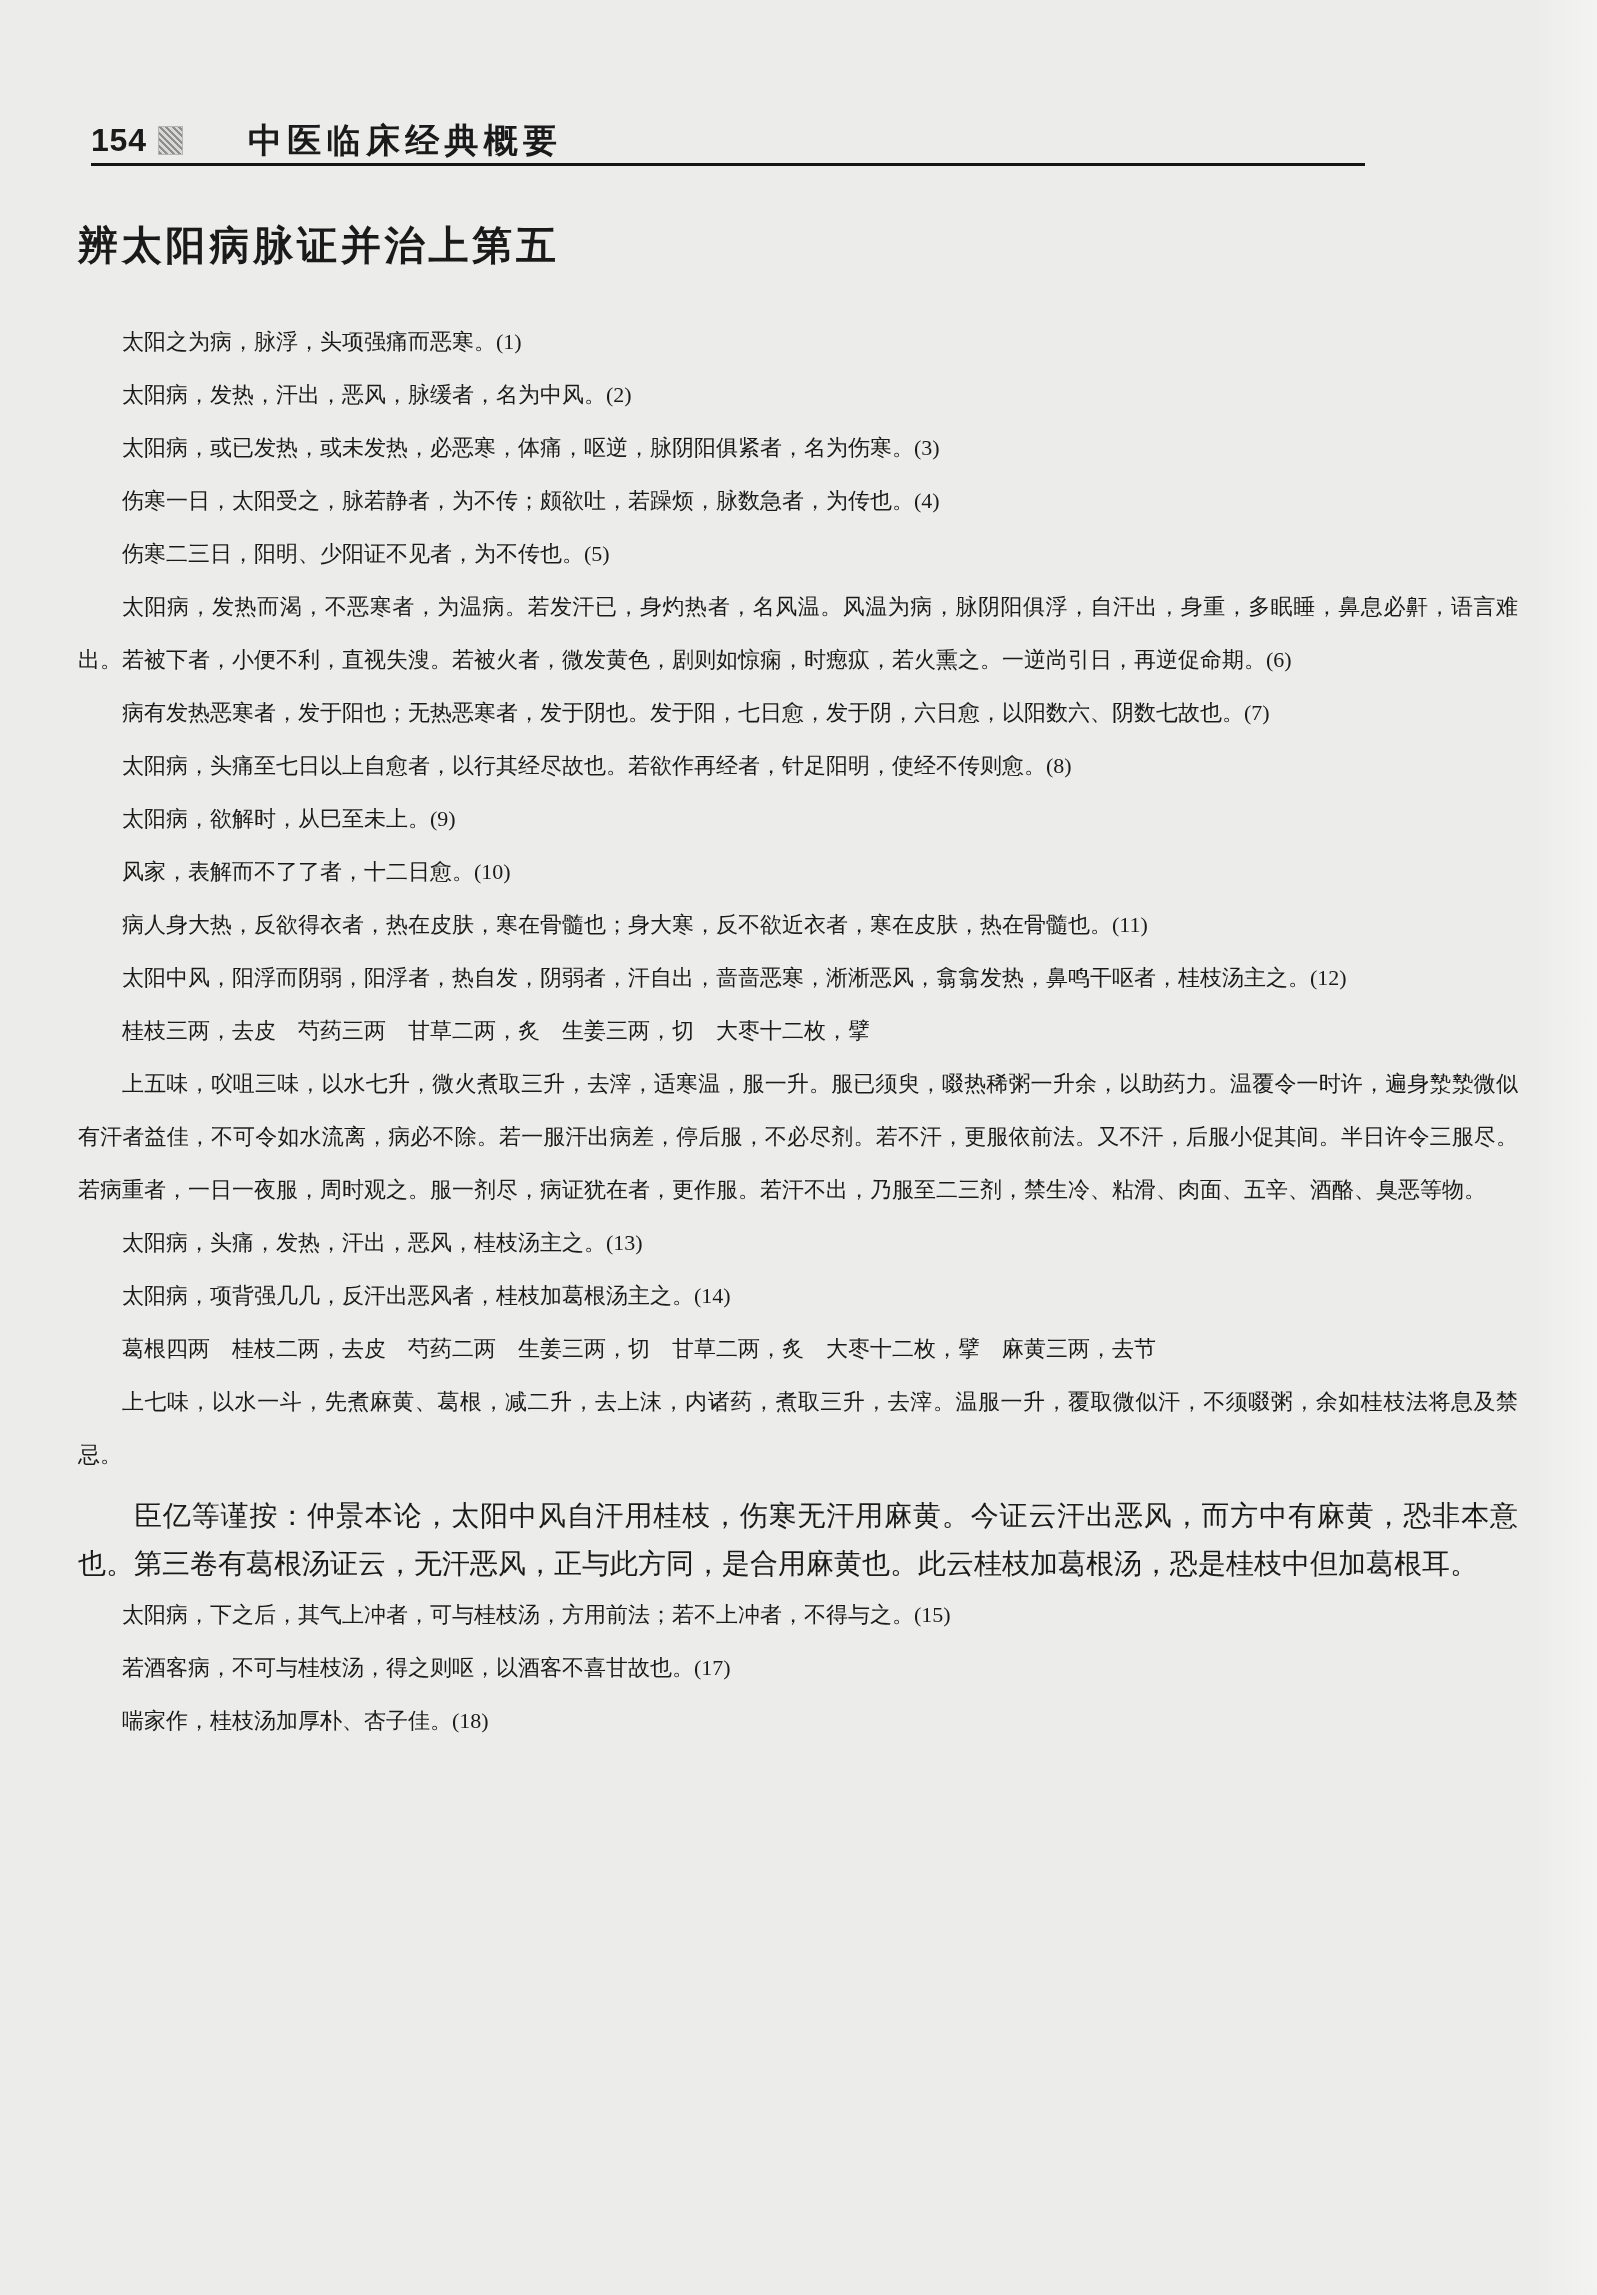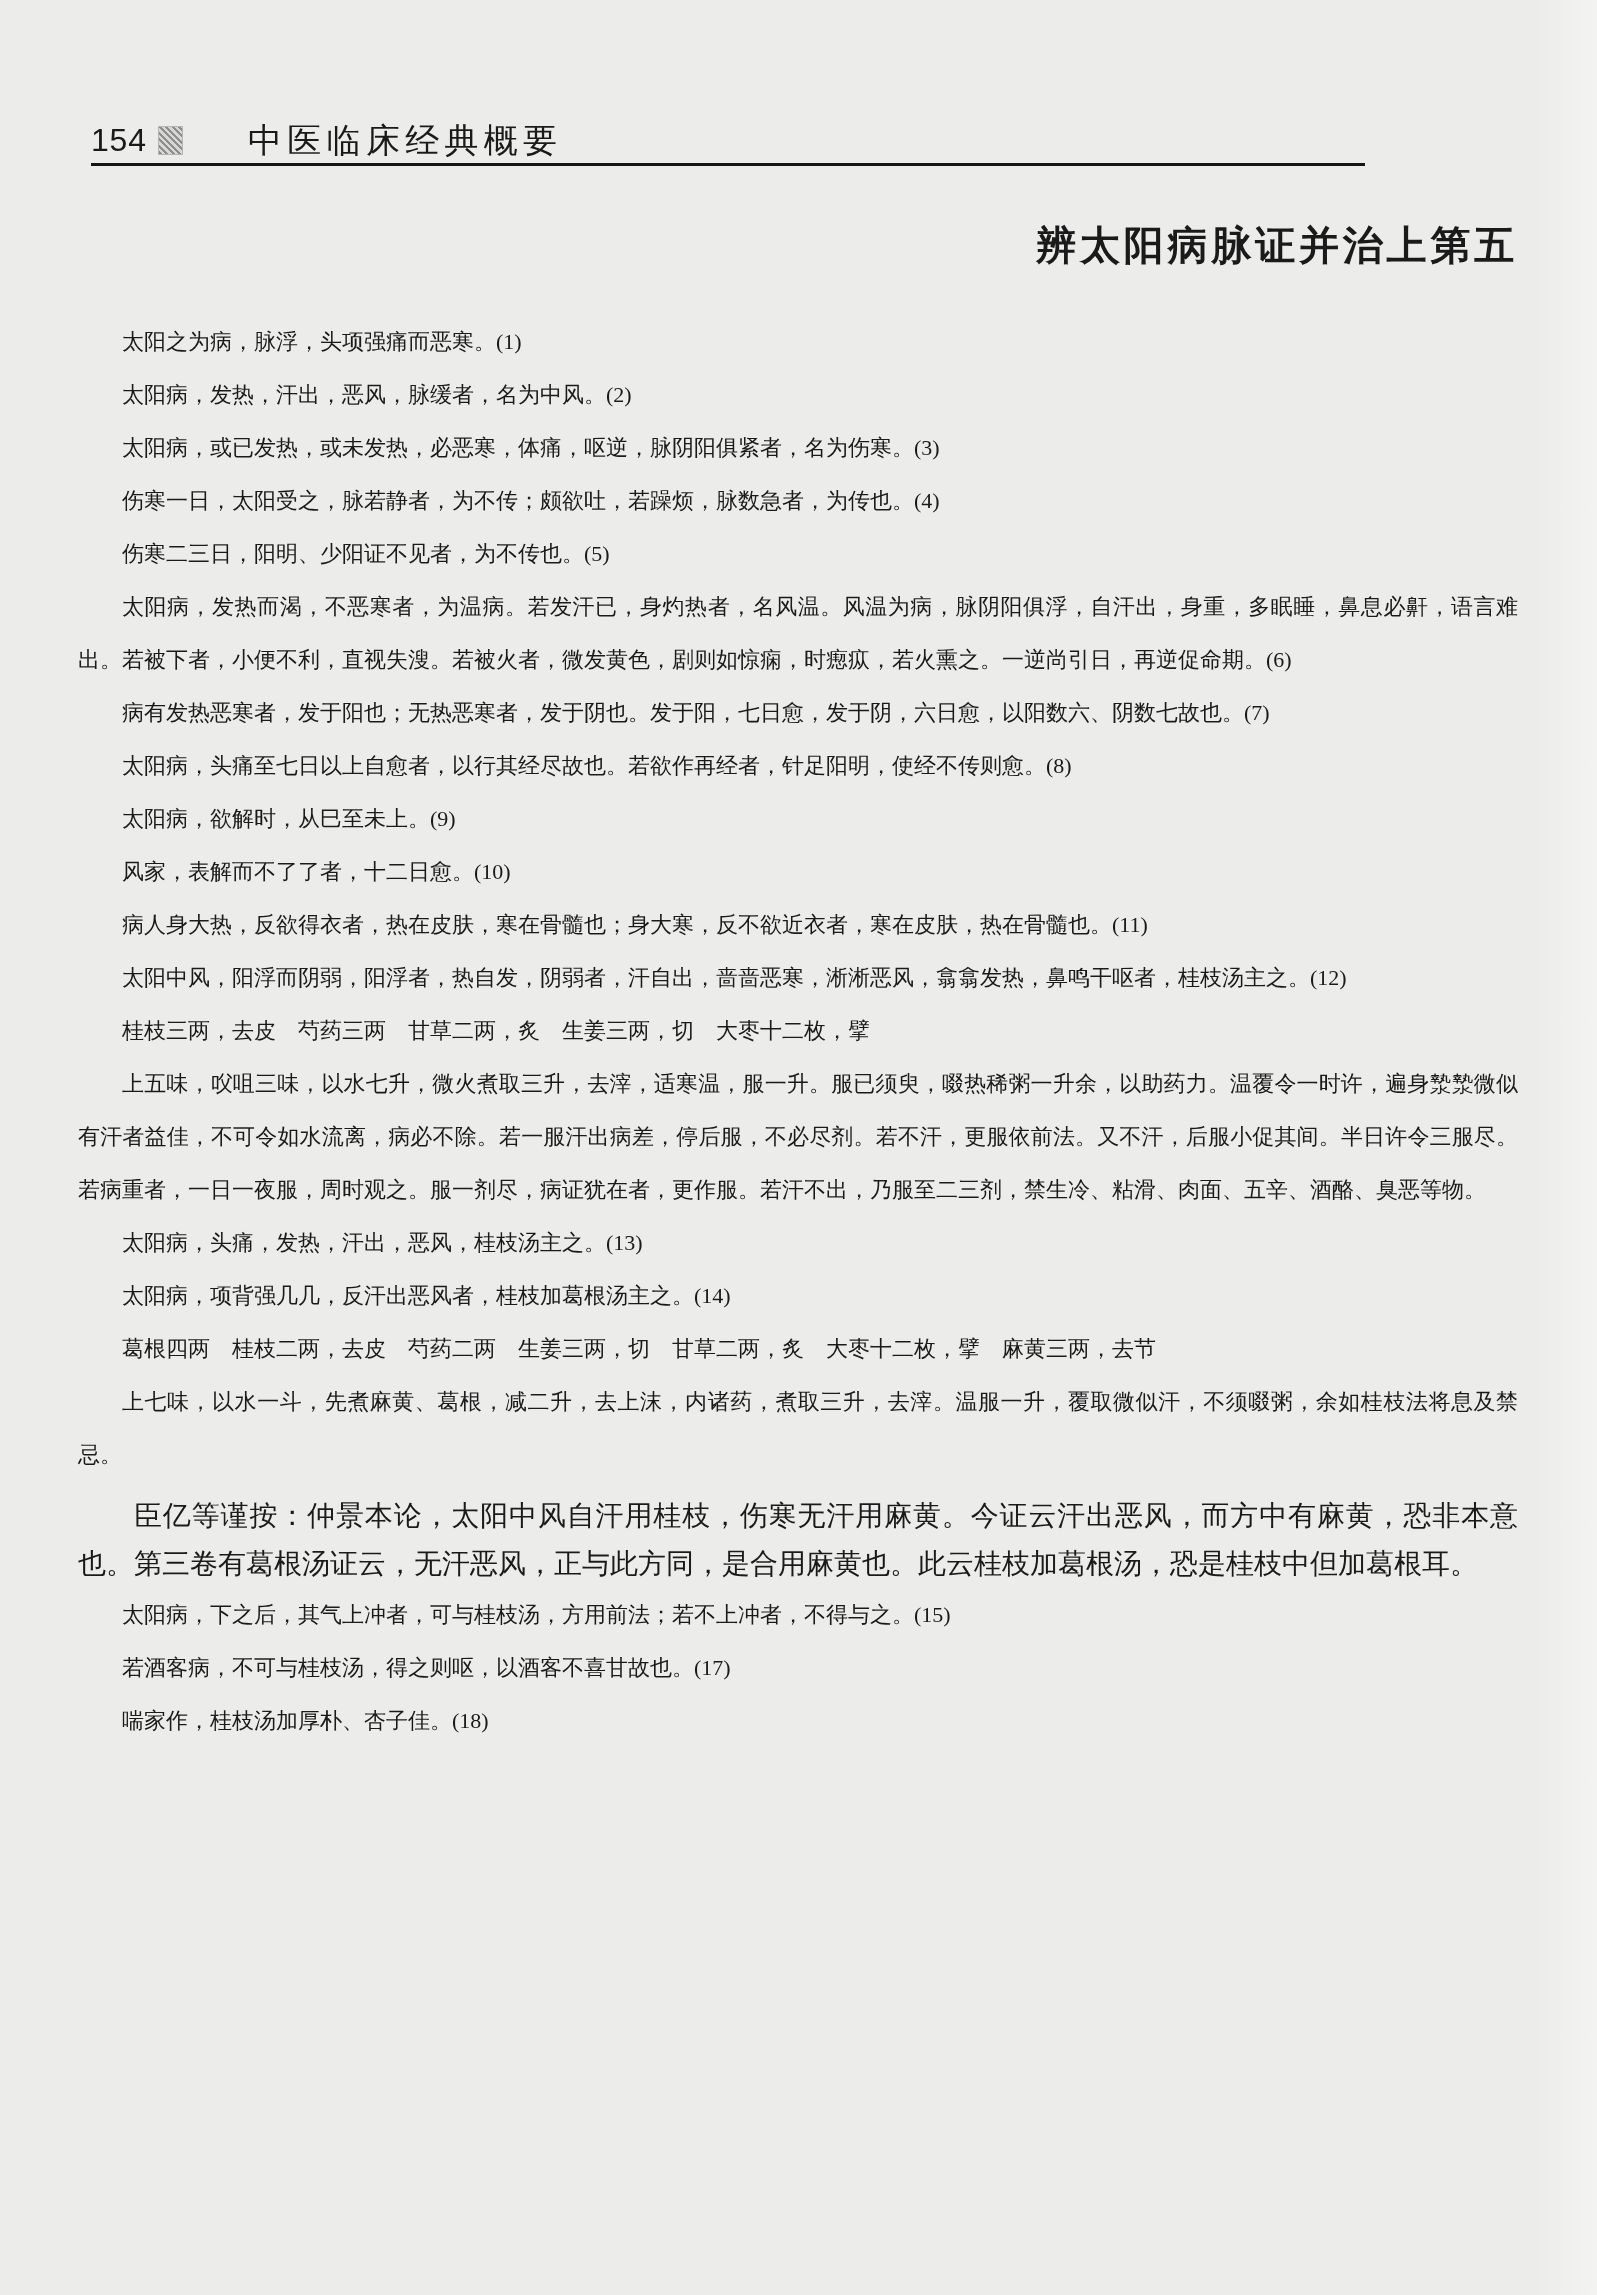--- a/index.html
+++ b/index.html
@@ -10,40 +10,40 @@
     color:#1a1a1a;
     -webkit-font-smoothing:antialiased;
   }
   .page{position:relative;width:1597px;height:2295px;overflow:hidden;}
 
   
   .header{
     position:absolute;left:91px;top:120px;width:1414px;height:41px;
     display:flex;align-items:center;
     font-family:"Liberation Sans","DejaVu Sans",sans-serif;
-    font-weight:normal;
+    font-weight:bold;
   }
   .page-num{font-size:32px;letter-spacing:0.8px;}
   .marker{
     width:23px;height:27.4px;margin-left:12.2px;
     background:
       repeating-linear-gradient(45deg,#8e8e8e 0 2.3px,#d8d8d6 2.3px 4.6px);
     outline:0.8px solid #b5b5b3;
   }
   .book-title{font-size:34px;margin-left:66px;letter-spacing:5.3px;}
   .header-rule{
     position:absolute;left:91px;top:163px;width:1274px;height:3px;
     background:#151515;
   }
 
   
   .content{position:absolute;left:78px;top:219px;width:1440px;}
   .chapter-title{
     font-size:40px;line-height:53px;font-weight:bold;
-    text-align:right;letter-spacing:3.8px;
+    text-align:left;letter-spacing:3.8px;
     margin:0 0 43px 0;
   }
   .content p{
     margin:0;
     font-size:22px;line-height:53px;
     text-align:justify;text-justify:inter-ideograph;
     text-indent:2em;
     word-break:break-all;overflow-wrap:anywhere;
   }
   .content p.note{

